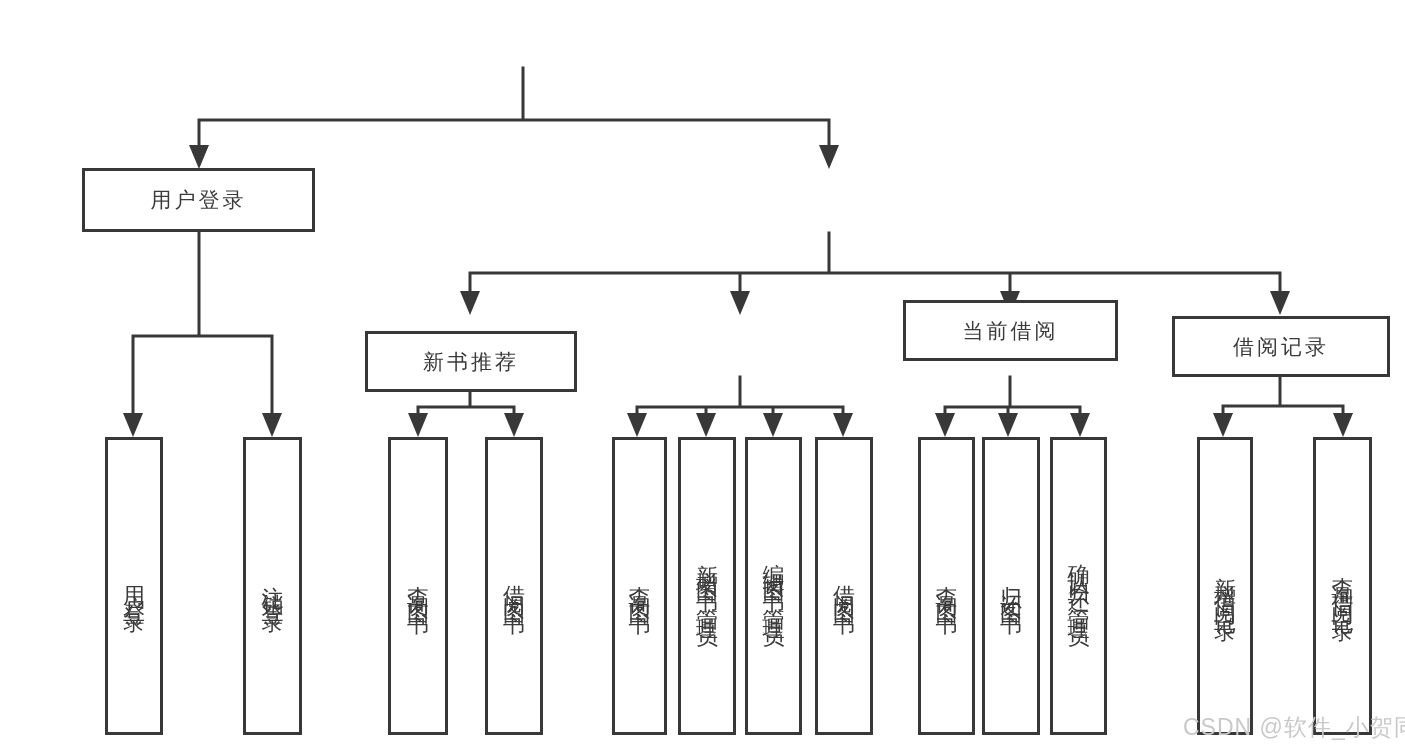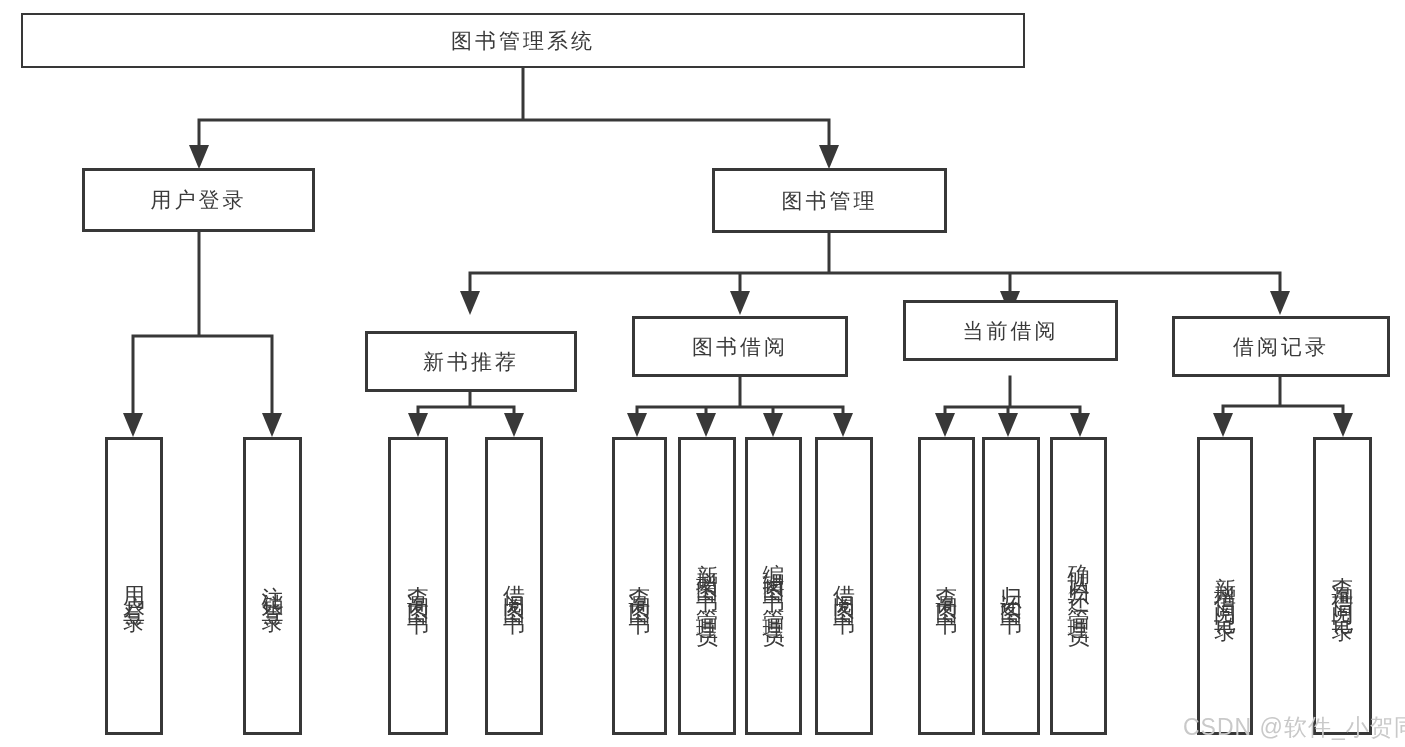--- a/index.html
+++ b/index.html
@@ -70,27 +70,24 @@
       <polygon points="763,413 783,413 773,437"></polygon>
       <polygon points="833,413 853,413 843,437"></polygon>
       <polygon points="935,413 955,413 945,437"></polygon>
       <polygon points="998,413 1018,413 1008,437"></polygon>
       <polygon points="1070,413 1090,413 1080,437"></polygon>
       <polygon points="1213,413 1233,413 1223,437"></polygon>
       <polygon points="1333,413 1353,413 1343,437"></polygon>
     </g>
   </svg>
 
-  <div class="node root h" style="left:21px;top:13px;width:1004px;height:55px;">图书管理系统</div>
 
   <div class="node h" style="left:82px;top:168px;width:233px;height:64px;">用户登录</div>
-  <div class="node h" style="left:712px;top:168px;width:235px;height:65px;">图书管理</div>
 
   <div class="node h" style="left:365px;top:316px;width:212px;height:61px;margin-top:15px;">新书推荐</div>
-  <div class="node h" style="left:632px;top:316px;width:216px;height:61px;">图书借阅</div>
   <div class="node h" style="left:903px;top:300px;width:215px;height:61px;">当前借阅</div>
   <div class="node h" style="left:1172px;top:316px;width:218px;height:61px;">借阅记录</div>
 
   <div class="node v" style="left:105px;top:437px;width:58px;height:298px;">用户登录</div>
   <div class="node v" style="left:243px;top:437px;width:59px;height:298px;">注销登录</div>
 
   <div class="node v" style="left:388px;top:437px;width:60px;height:298px;">查询图书</div>
   <div class="node v" style="left:485px;top:437px;width:58px;height:298px;">借阅图书</div>
 
   <div class="node v" style="left:612px;top:437px;width:55px;height:298px;">查询图书</div>

